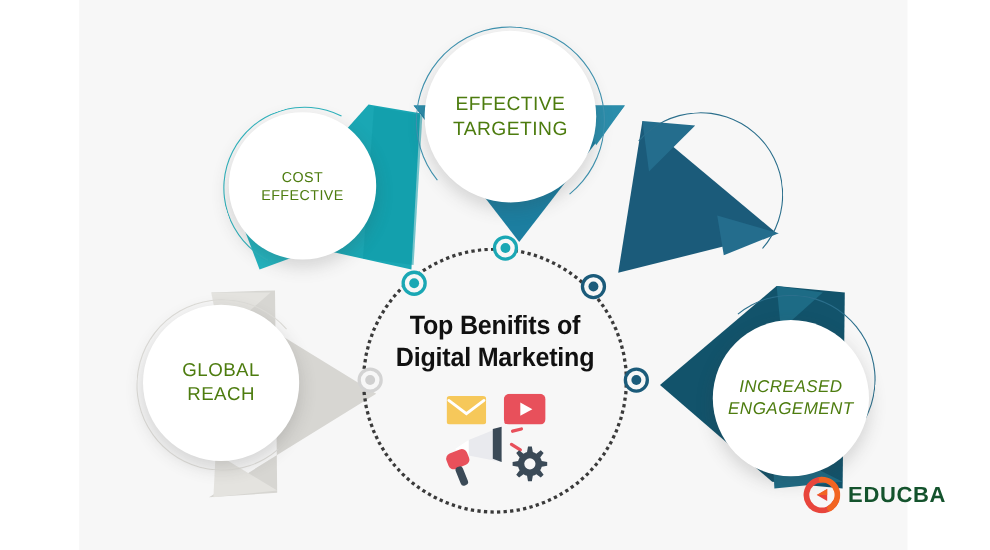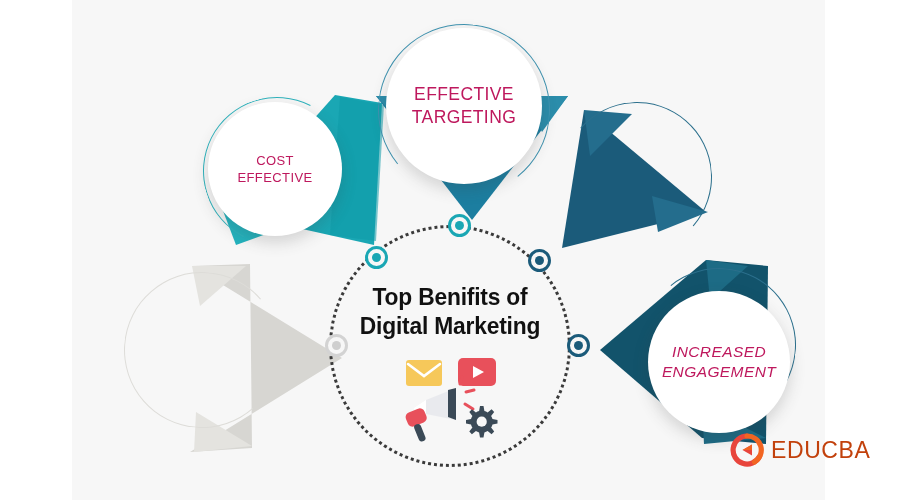--- a/index.html
+++ b/index.html
@@ -45,21 +45,21 @@
     border-radius: 50%;
     background: #ffffff;
     box-shadow: 0 6px 16px rgba(60,60,60,0.20);
     display: flex;
     align-items: center;
     justify-content: center;
     text-align: center;
     box-sizing: border-box;
   }
   .bubble .label {
-    color: #be185d;
+    color: #4d7c0f;
     font-family: "Liberation Sans", sans-serif;
     font-weight: 400;
     letter-spacing: 0.4px;
     line-height: 1.32;
     padding: 0 6px;
     white-space: pre-line;
   }
 
   
   #dotted-ring {
@@ -111,24 +111,24 @@
   #educba {
     position: absolute;
     left: 730px;
     top: 433px;
     display: flex;
     align-items: center;
     gap: 7px;
   }
   #educba .wordmark {
     font-family: "Liberation Sans", sans-serif;
-    font-size: 23px;
+    font-size: 20px;
     letter-spacing: 0.6px;
-    color: #c2410c;
-    font-weight: 400;
+    color: #14532d;
+    font-weight: 700;
   }
 </style>
 </head>
 <body>
 
 <div id="canvas">
 
   <div id="panel"></div>
 
   <svg style="position:absolute; left:200px; top:95px; width:190px; height:175px; overflow:visible;">
@@ -176,20 +176,24 @@
     <span class="label" style="font-size:17.5px;">EFFECTIVE
 TARGETING</span>
   </div>
 
 
   <div class="bubble" style="left:648px; top:291px; width:142px; height:142px;font-style:italic;">
     <span class="label" style="font-size:15.5px;">INCREASED
 ENGAGEMENT</span>
   </div>
 
+  <div class="bubble" style="left:130px; top:277px; width:142px; height:142px;">
+    <span class="label" style="font-size:17px;">GLOBAL
+REACH</span>
+  </div>
 
   <div id="dotted-ring" style="left:329px; top:225px; width:242px; height:242px;"></div>
 
   <div class="marker" style="left:448px; top:214px; width:23px; height:23px; border:3.2px solid #1aa7b4;">
     <i style="width:9px; height:9px; background:#1aa7b4;"></i>
   </div>
   <div class="marker" style="left:365px; top:246px; width:23px; height:23px; border:3.2px solid #1aa7b4;">
     <i style="width:9px; height:9px; background:#1aa7b4;"></i>
   </div>
   <div class="marker" style="left:528px; top:249px; width:23px; height:23px; border:3.2px solid #1b5b7a;">

